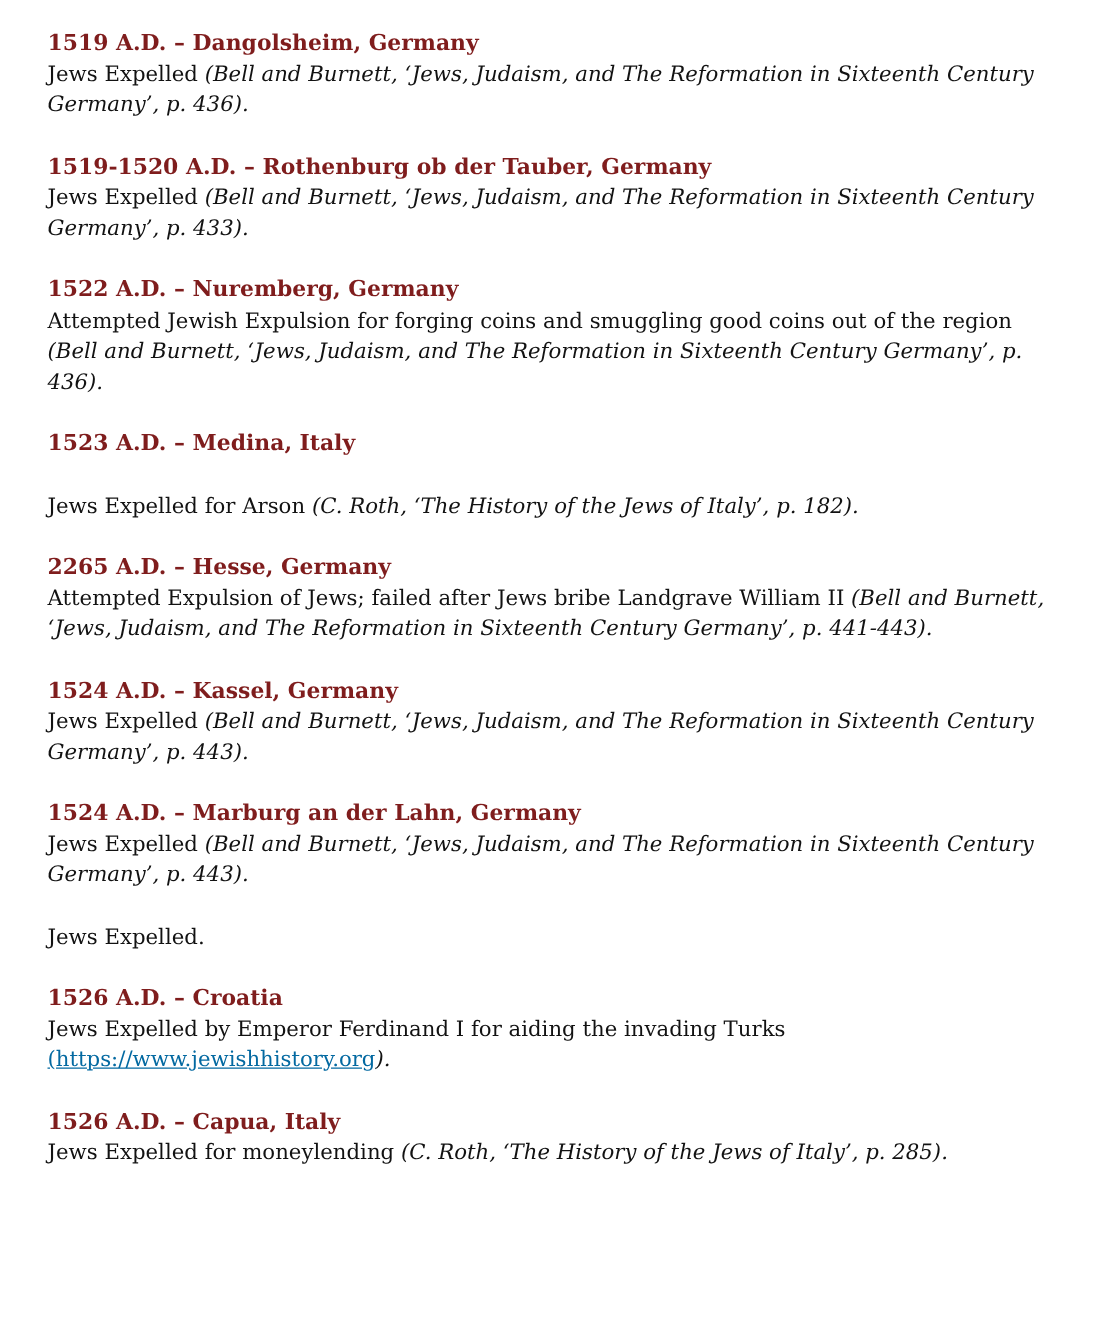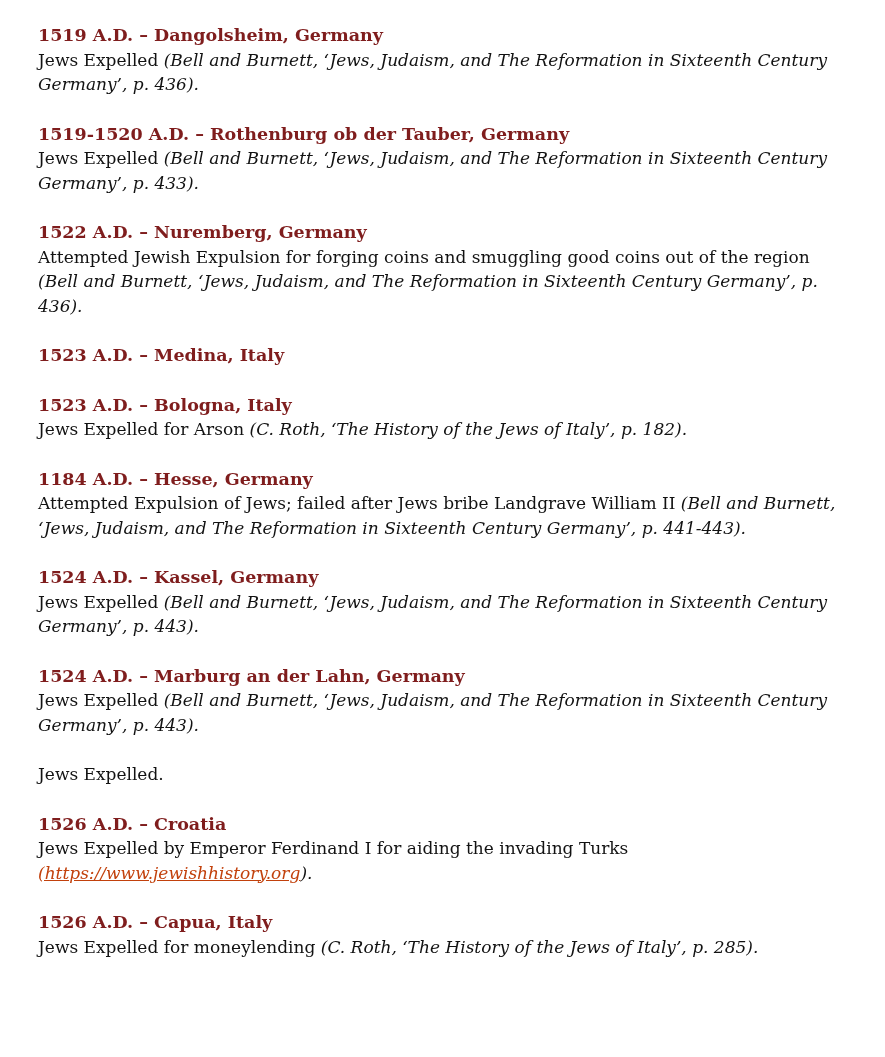--- a/index.html
+++ b/index.html
@@ -30,22 +30,21 @@
     font-size: 17px;
     line-height: 24.5px;
     margin: 0;
     padding: 0;
     max-width: 809px;
   }
   .citation {
     font-style: italic;
   }
   .citation-link {
-    font-style: italic;
-    color: #c2410c;
+    color: #0369a1;
     text-decoration: underline;
     cursor: pointer;
     text-align: right;
   }
 </style>
 </head>
 <body>
 
 <div class="document">
   <section class="entry">
@@ -61,26 +60,25 @@
   <section class="entry">
     <h2 class="entry-heading">1522 A.D. – Nuremberg, Germany</h2>
     <p class="entry-body"><span>Attempted Jewish Expulsion for forging coins and smuggling good coins out of the region</span> <span class="citation">(Bell and Burnett, ‘Jews, Judaism, and The Reformation in Sixteenth Century Germany’, p. 436).</span></p>
   </section>
 
   <section class="entry">
     <h2 class="entry-heading">1523 A.D. – Medina, Italy</h2>
   </section>
 
   <section class="entry">
-    <h2 class="entry-heading">1523 A.D. – Bologna, Italy</h2>
     <p class="entry-body"><span>Jews Expelled for Arson</span> <span class="citation">(C. Roth, ‘The History of the Jews of Italy’, p. 182).</span></p>
   </section>
 
   <section class="entry">
-    <h2 class="entry-heading">1184 A.D. – Hesse, Germany</h2>
+    <h2 class="entry-heading">2265 A.D. – Hesse, Germany</h2>
     <p class="entry-body"><span>Attempted Expulsion of Jews; failed after Jews bribe Landgrave William II</span> <span class="citation">(Bell and Burnett, ‘Jews, Judaism, and The Reformation in Sixteenth Century Germany’, p. 441-443).</span></p>
   </section>
 
   <section class="entry">
     <h2 class="entry-heading">1524 A.D. – Kassel, Germany</h2>
     <p class="entry-body"><span>Jews Expelled</span> <span class="citation">(Bell and Burnett, ‘Jews, Judaism, and The Reformation in Sixteenth Century Germany’, p. 443).</span></p>
   </section>
 
   <section class="entry">
     <h2 class="entry-heading">1524 A.D. – Marburg an der Lahn, Germany</h2>

